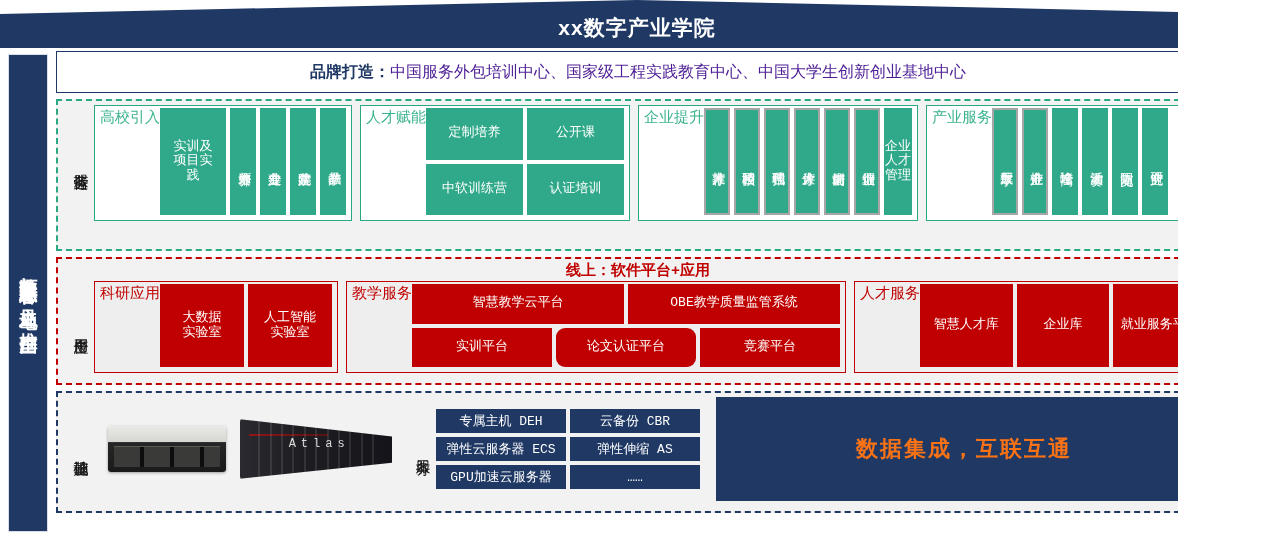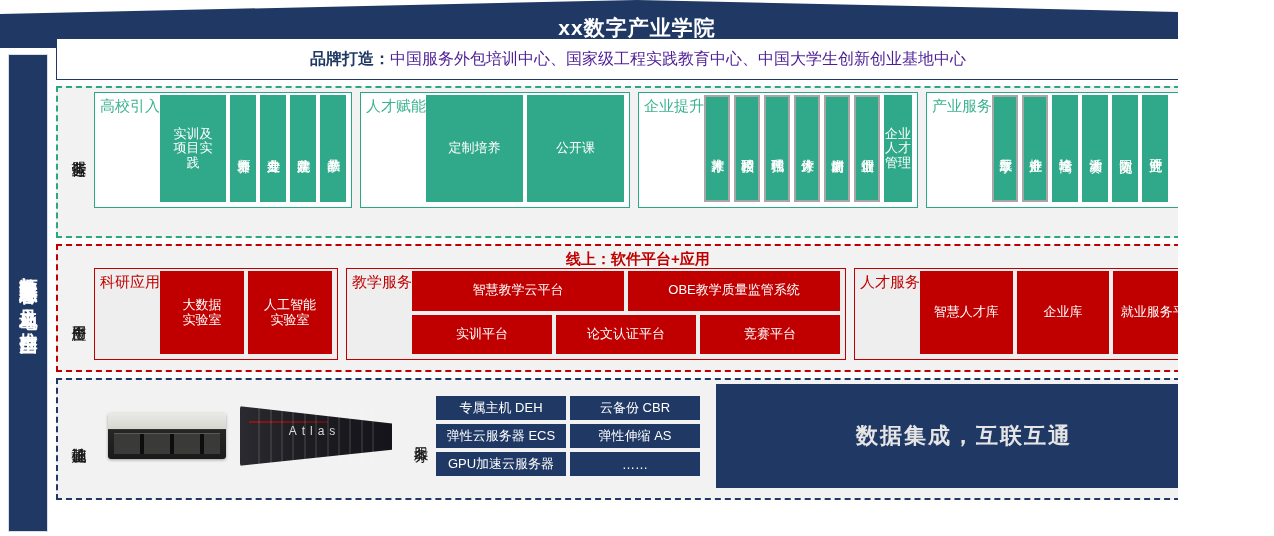--- a/index.html
+++ b/index.html
@@ -37,21 +37,21 @@
   .side-right{left:1226px;}
   .side-text{
     color:#ffffff;font-size:18px;font-weight:bold;line-height:1.06;
     writing-mode:vertical-rl;text-orientation:upright;
     letter-spacing:1px;white-space:pre;
     text-align:center;
   }
 
   
   .center{
-    position:absolute;left:56px;top:38px;width:1164px;height:478px;
+    position:absolute;left:56px;top:51px;width:1164px;height:478px;font-family:Liberation Mono, monospace;
   }
 
   
   .brand-row{
     height:42px;border:1px solid #1f3864;background:#ffffff;
     display:flex;align-items:center;justify-content:center;
     box-sizing:border-box;margin-bottom:6px;
   }
   .brand-label{color:#1f3864;font-size:16px;font-weight:bold;}
   .brand-text{color:#4c1d95;font-size:16px;}
@@ -118,21 +118,21 @@
   }
   .cloud-block{display:flex;align-items:center;flex:0 0 auto;}
   .cloud-grid{display:flex;flex-direction:column;gap:4px;}
   .cloud-grid-row{display:flex;gap:4px;}
   .cloud-tile{
     width:130px;height:24px;background:#1f3864;color:#ffffff;
     font-size:13px;display:flex;align-items:center;justify-content:center;
     box-sizing:border-box;
   }
   .data-banner{
-    flex:1;margin-left:10px;background:#1f3864;color:#e5e5e5;
+    flex:1;margin-left:10px;background:#1f3864;color:#f97316;
     display:flex;align-items:center;justify-content:center;
     font-size:22px;font-weight:bold;letter-spacing:2px;
   }
 
   
   .srv1{
     width:118px;height:46px;border-radius:3px;
     background:linear-gradient(180deg,#e9e9e6 0%,#d7d7d2 34%,#262626 36%,#1a1a1a 100%);
     box-shadow:0 1px 3px rgba(0,0,0,.35);position:relative;overflow:hidden;
   }
@@ -202,20 +202,24 @@
               </div>
             </div>
             <div class="group group-green" style="flex: 0 0 270px;">
               <div class="group-title green">人才赋能</div>
               <div class="tiles">
                 <div class="tiles-col">
                   <div class="tile-row">
                     <div class="tile tile-green" style="flex: 1 1 0%;">定制培养</div>
                     <div class="tile tile-green" style="flex: 1 1 0%;">公开课</div>
                   </div>
+                  <div class="tile-row">
+                    <div class="tile tile-green" style="flex: 1 1 0%;">中软训练营</div>
+                    <div class="tile tile-green" style="flex: 1 1 0%;">认证培训</div>
+                  </div>
                 </div>
               </div>
             </div>
             <div class="group group-green" style="flex: 0 0 280px;">
               <div class="group-title green">企业提升</div>
               <div class="tiles">
                 <div class="tile tile-green tile-vert tile-outline" style="flex: 0 0 26px;">人才推荐</div>
                 <div class="tile tile-green tile-vert tile-outline" style="flex: 0 0 26px;">校园招聘</div>
                 <div class="tile tile-green tile-vert tile-outline" style="flex: 0 0 26px;">代理招聘</div>
                 <div class="tile tile-green tile-vert tile-outline" style="flex: 0 0 26px;">人才评价</div>
@@ -255,21 +259,21 @@
             </div>
             <div class="group group-red" style="flex: 1 1 0%;">
               <div class="group-title red">教学服务</div>
               <div class="tiles-col">
                 <div class="tile-row">
                   <div class="tile tile-red" style="flex: 1 1 0%;">智慧教学云平台</div>
                   <div class="tile tile-red" style="flex: 1 1 0%;">OBE教学质量监管系统</div>
                 </div>
                 <div class="tile-row">
                   <div class="tile tile-red" style="flex: 1 1 0%;">实训平台</div>
-                  <div class="tile tile-red" style="flex: 1 1 0%;">论文认证平台</div>
+                  <div class="tile tile-red" style="flex: 1 1 0%; border-radius: 9px;">论文认证平台</div>
                   <div class="tile tile-red" style="flex: 1 1 0%;">竞赛平台</div>
                 </div>
               </div>
             </div>
             <div class="group group-red" style="flex: 0 0 358px;">
               <div class="group-title red">人才服务</div>
               <div class="tiles-col">
                 <div class="tile-row">
                   <div class="tile tile-red" style="flex: 1 1 0%;">智慧人才库</div>
                   <div class="tile tile-red" style="flex: 1 1 0%;">企业库</div>

